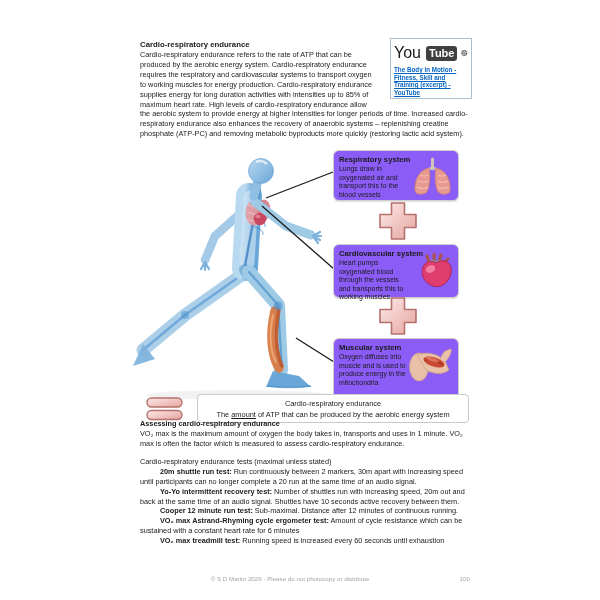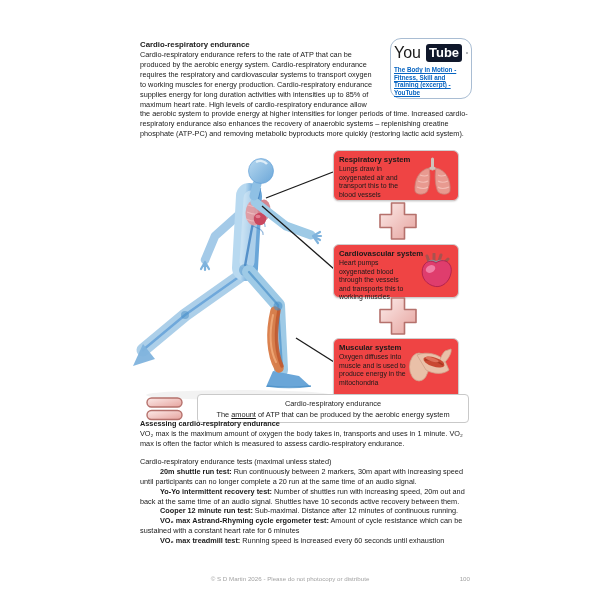--- a/index.html
+++ b/index.html
@@ -7,35 +7,35 @@
     width:600px;height:600px;background:#ffffff;position:relative;overflow:hidden;
     font-family:"Liberation Sans","DejaVu Sans",sans-serif;color:#1a1a1a;
     -webkit-font-smoothing:antialiased;
   }
   .abs{position:absolute;}
 
   
   #intro{left:140px;top:40px;width:332px;}
   #video-box{
     float:right;width:82px;margin:-2px 0 3px 13px;
-    border:1px solid #a9bdd3;border-radius:11px;background:#fff;
+    border:1px solid #a9bdd3;border-radius:0;background:#fff;
     padding:3px 3px 2px 3px;box-sizing:border-box;
   }
   #yt-logo-row{display:flex;align-items:center;gap:4px;}
-  #yt-tube{font-weight:bold;font-size:13px;color:#fff;background:#0f172a;border-radius:3px;padding:1px 3px 2px;}
+  #yt-tube{font-weight:bold;font-size:11px;color:#fff;background:#404040;border-radius:3px;padding:1px 3px 2px;}
   #yt-link{
     margin-top:2px;font-size:6.3px;line-height:7.6px;font-weight:bold;
     color:#0563c1;text-decoration:underline;cursor:pointer;
   }
   .section-heading{font-size:7.8px;font-weight:bold;margin:0 0 1px 0;}
   #intro-body{font-size:7.3px;line-height:9.9px;margin:0;}
 
   
   .system-box{
-    left:333px;width:126px;background:#ef4444;border:1px solid #cfcfcf;border-radius:6px;
+    left:333px;width:126px;background:#8b5cf6;border:1px solid #cfcfcf;border-radius:6px;
     box-shadow:0 1px 1.5px rgba(0,0,0,.12);padding:4px 5px;box-sizing:border-box;
   }
   .system-title{font-size:7.7px;font-weight:bold;margin:0 0 1px 0;}
   .system-desc{font-size:6.9px;line-height:8.6px;margin:0;width:72px;}
   .system-icon{position:absolute;right:3px;top:6px;}
 
   
   .op-svg{display:block;}
 
   

